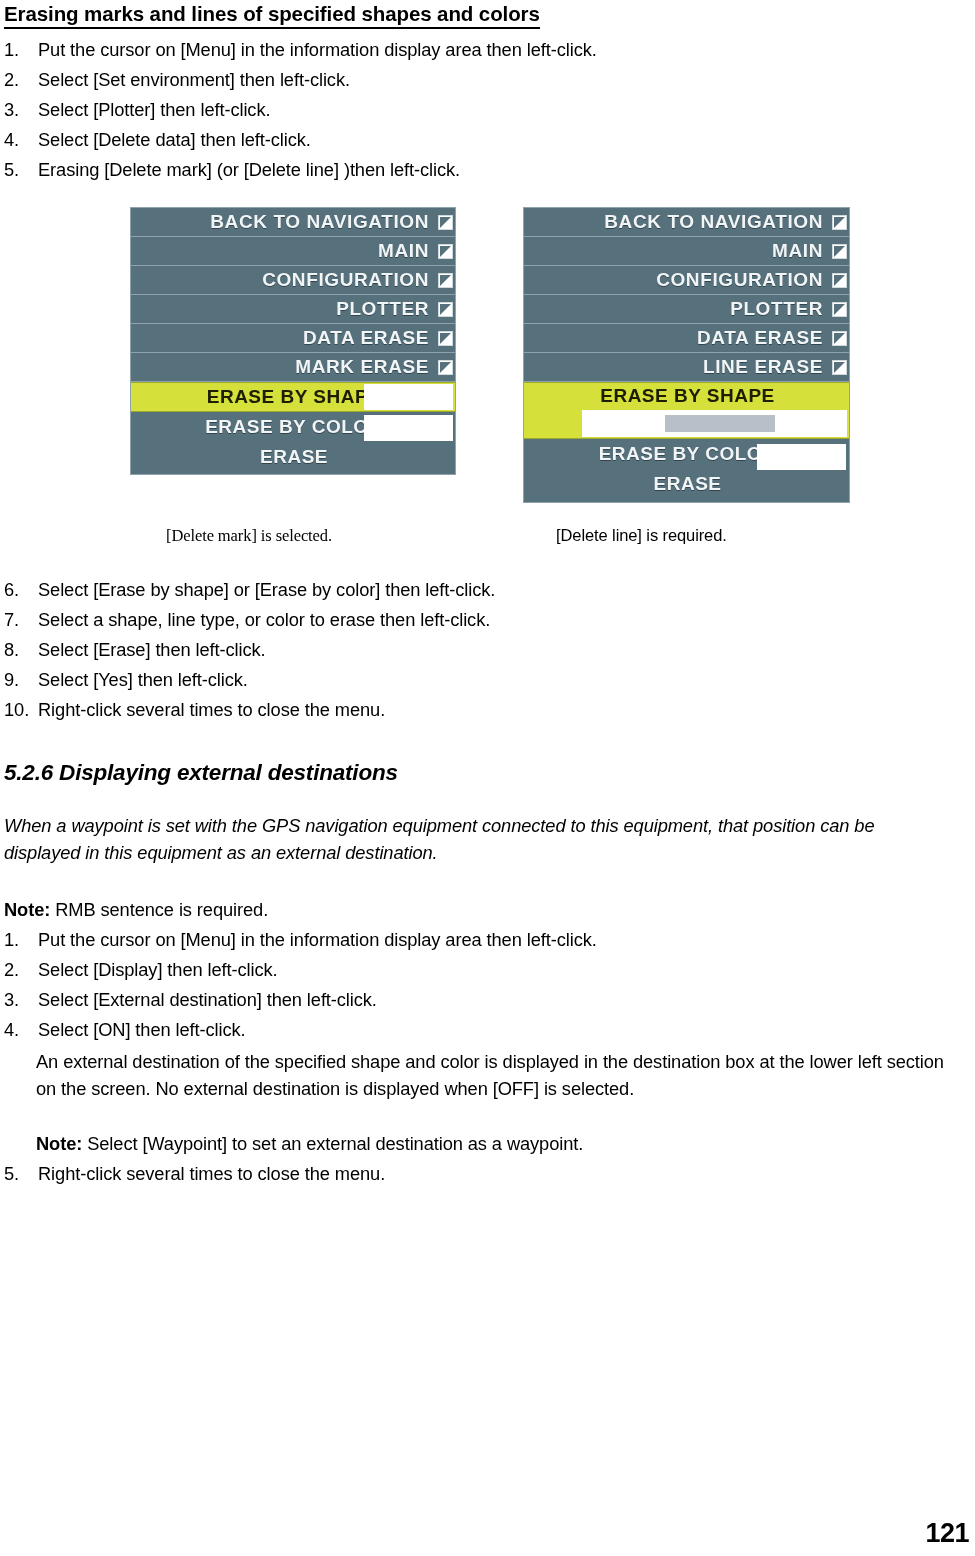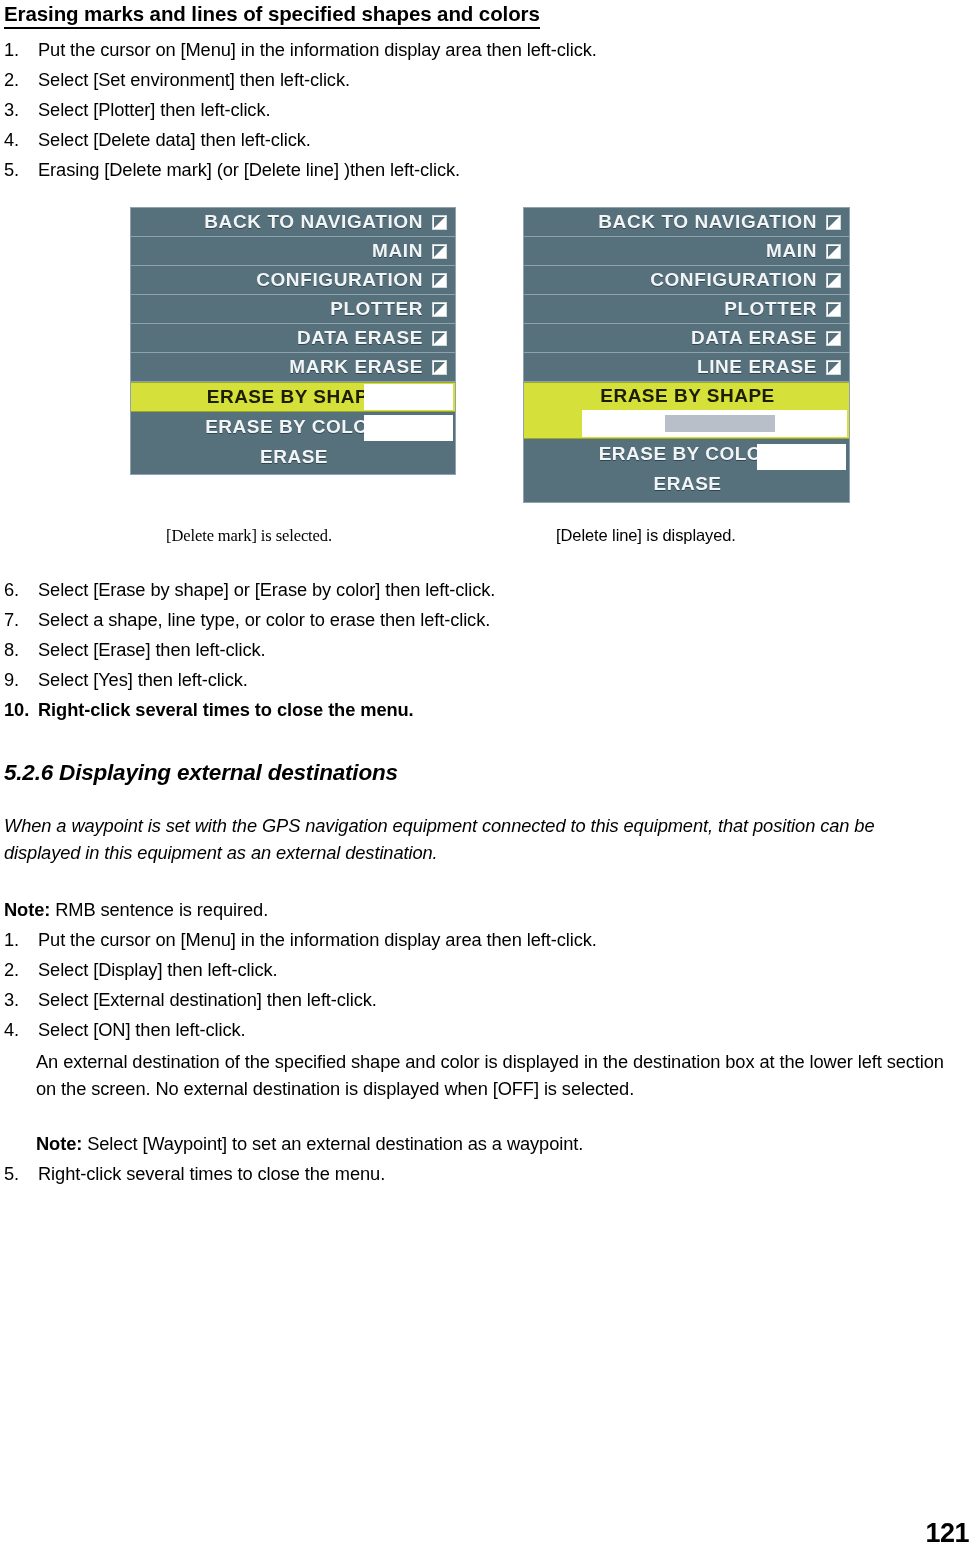--- a/index.html
+++ b/index.html
@@ -99,21 +99,21 @@
     font-family: "Liberation Sans", sans-serif;
   }
   .menu-row {
     position: relative;
     height: 29px;
     box-sizing: border-box;
     display: flex;
     align-items: center;
     justify-content: flex-end;
     border-bottom: 1px solid #8da2ac;
-    padding-right: 8px;
+    padding-right: 2px;
   }
   .menu-row .label {
     font-size: 19px;
     font-weight: bold;
     color: #f2f5f6;
     letter-spacing: 0.6px;
     text-shadow: 0 1px 0 rgba(20,35,45,.55);
     white-space: nowrap;
   }
   .arrow-box {
@@ -279,39 +279,39 @@
       <span class="label">ERASE</span>
     </div>
 
     <div class="value-box" style="left:58px; top:202px; width:265px; height:27px;">
       <div class="fill-bar" style="left:83px; top:5px; width:110px; height:17px;"></div>
     </div>
     <div class="value-box" style="left:233px; top:236px; width:89px; height:26px;"></div>
   </div>
 
   <div class="caption" style="left:166px; top:526px;font-family:Liberation Serif, serif;">[Delete mark] is selected.</div>
-  <div class="caption" style="left:556px; top:526px;">[Delete line] is displayed.</div>
+  <div class="caption" style="left:556px; top:526px;">[Delete line] is required.</div>
 
   <div class="step" style="left:4px; top:578px;">
     <span class="num">6.</span>
     <span class="txt">Select [Erase by shape] or [Erase by color] then left-click.</span>
   </div>
   <div class="step" style="left:4px; top:608px;">
     <span class="num">7.</span>
     <span class="txt">Select a shape, line type, or color to erase then left-click.</span>
   </div>
   <div class="step" style="left:4px; top:638px;">
     <span class="num">8.</span>
     <span class="txt">Select [Erase] then left-click.</span>
   </div>
   <div class="step" style="left:4px; top:668px;">
     <span class="num">9.</span>
     <span class="txt">Select [Yes] then left-click.</span>
   </div>
-  <div class="step" style="left:4px; top:698px;font-weight:bold;">
+  <div class="step" style="left:4px; top:698px;">
     <span class="num">10.</span>
     <span class="txt">Right-click several times to close the menu.</span>
   </div>
 
   <div class="section-heading" style="top:760px;font-style:italic;">5.2.6 Displaying external destinations</div>
 
   <div class="para" style="left:4px; top:812px; width:950px;font-style:italic;">When a waypoint is set with the GPS navigation equipment connected to this equipment, that position can be displayed in this equipment as an external destination.</div>
 
   <div class="note-line" style="left:4px; top:898px;">
     <b>Note:</b><span> RMB sentence is required.</span>

